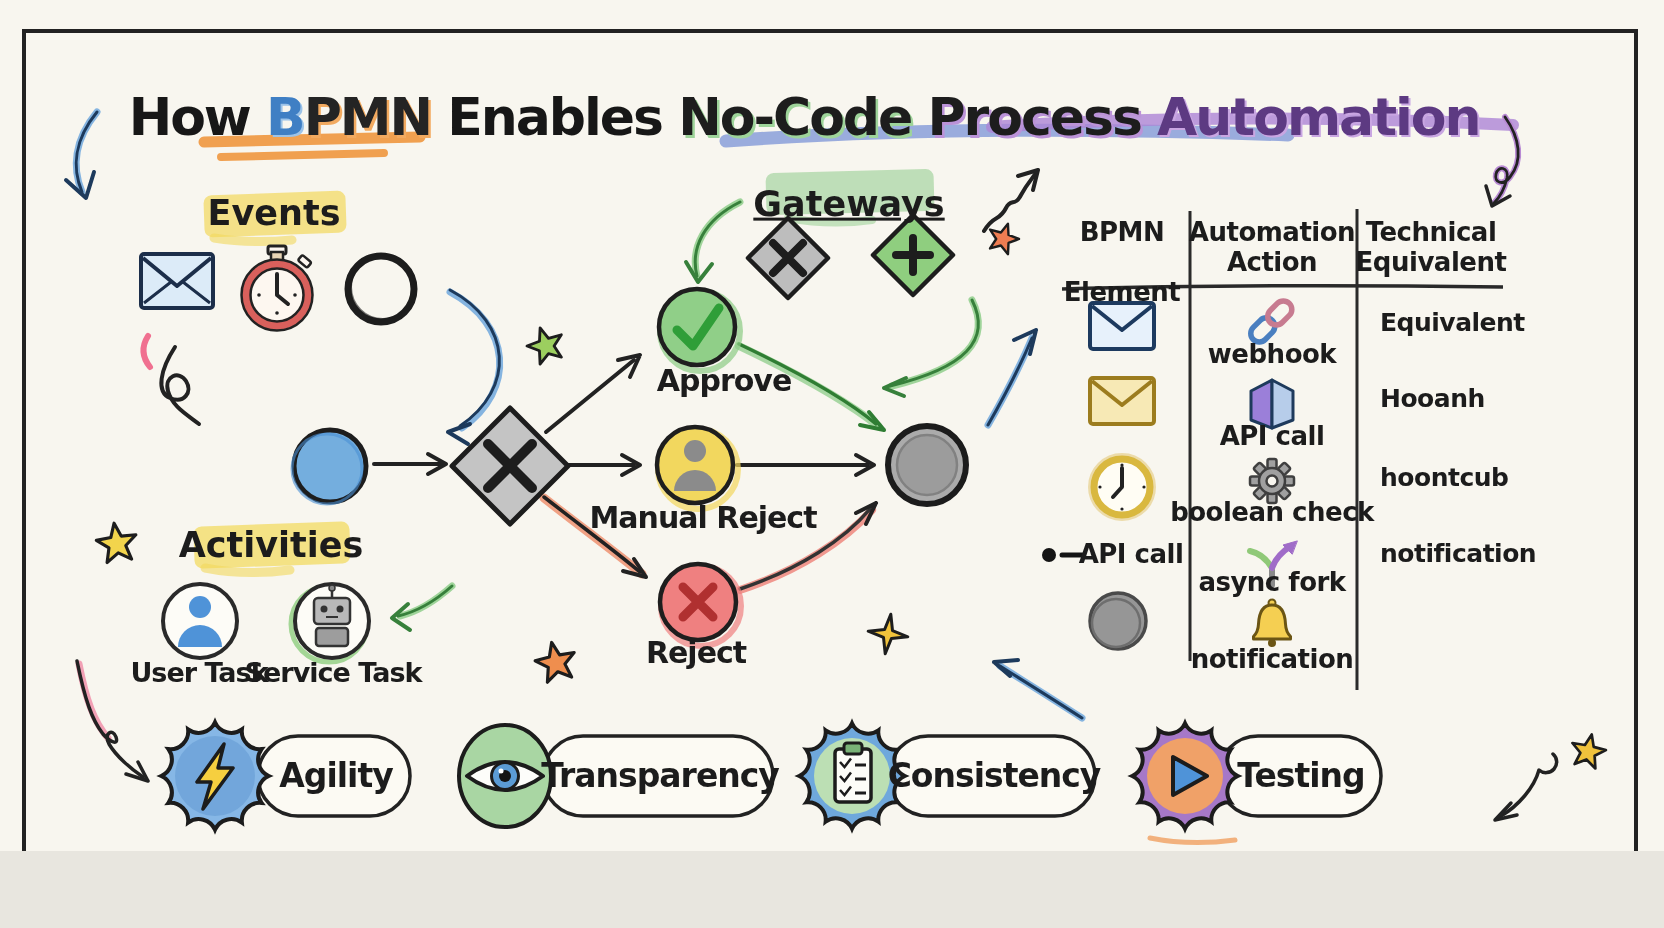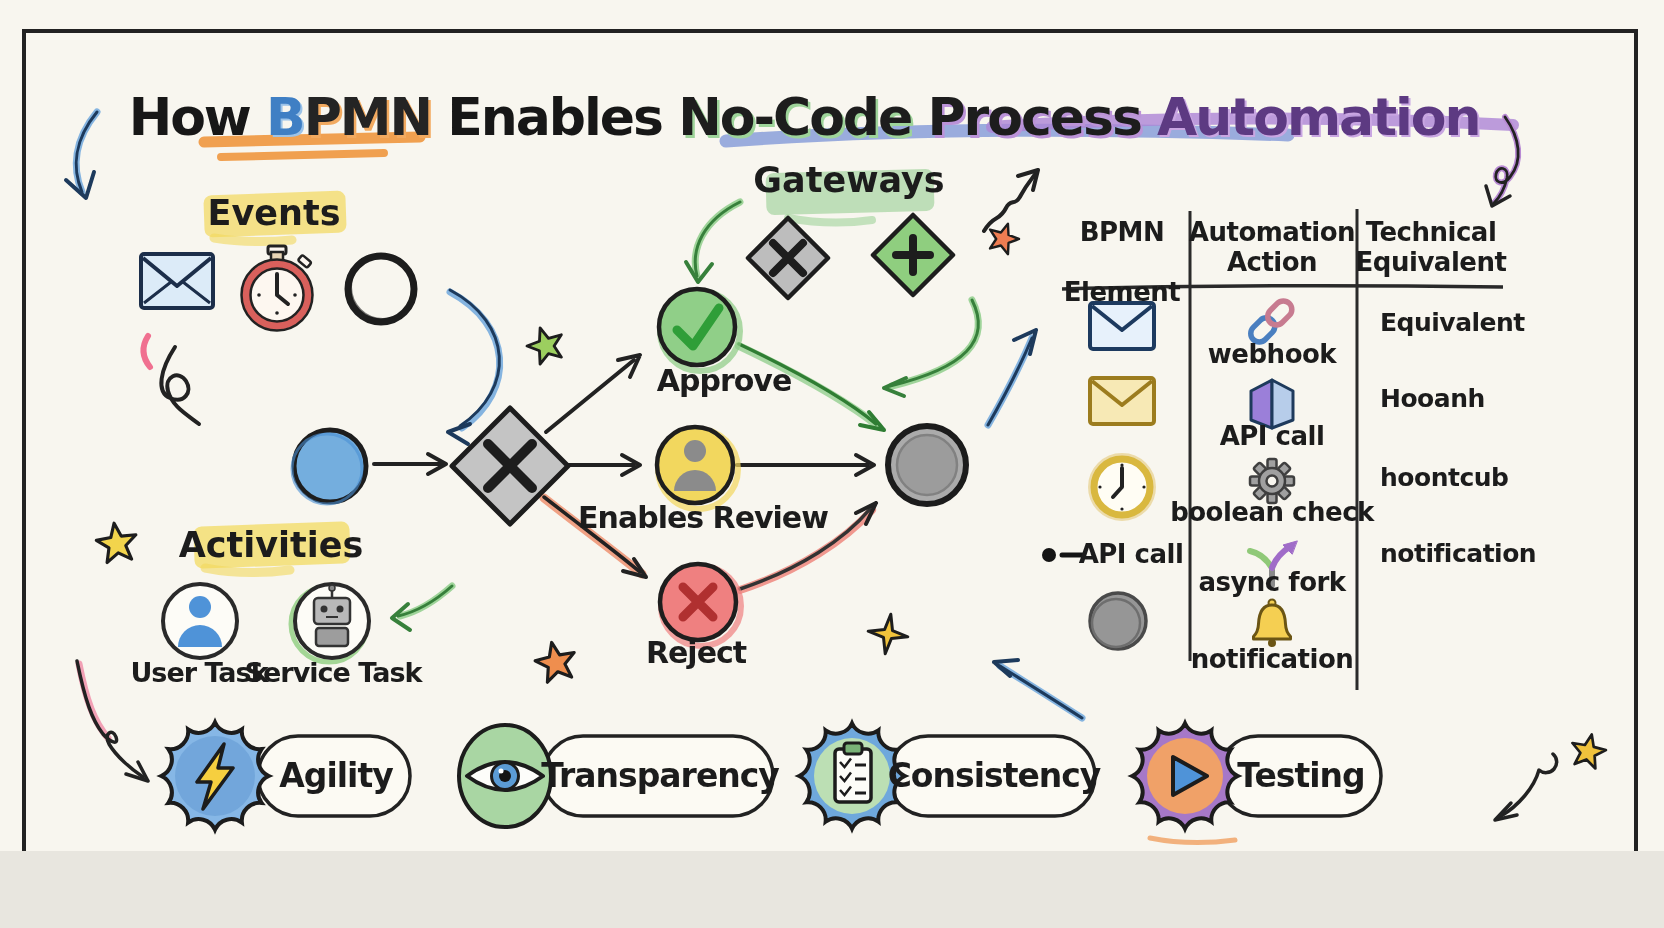--- a/index.html
+++ b/index.html
@@ -320,25 +320,25 @@
     <circle cx="1185" cy="776" r="38" fill="#f0a168"></circle>
     <polygon points="1173,757 1173,795 1207,776" fill="#4f93d8" stroke="#1c1c1c" stroke-width="4" stroke-linejoin="round"></polygon>
   </g>
 </svg>
 
 <div class="lbl title" style="left:788px;top:90px;">
   <span>How </span><span class="t-blue">B</span><span class="t-orange">PMN</span><span> Enables </span><span class="t-green">No-Code</span><span class="t-purple"> Process </span><span class="t-purpleA">Automation</span>
 </div>
 
 <div class="lbl sec" style="left:274px;top:213px;">Events</div>
-<div class="lbl sec" style="left:849px;top:180px;">Gateways</div>
+<div class="lbl sec" style="left:849px;top:204px;text-decoration:underline;">Gateways</div>
 <div class="lbl sec" style="left:271px;top:545px;">Activities</div>
 
 <div class="lbl node-lbl" style="left:724px;top:381px;font-size:30px;">Approve</div>
-<div class="lbl node-lbl" style="left:703px;top:518px;font-size:30px;">Enables Review</div>
+<div class="lbl node-lbl" style="left:703px;top:518px;font-size:30px;">Manual Reject</div>
 <div class="lbl node-lbl" style="left:696px;top:653px;font-size:30px;">Reject</div>
 
 <div class="lbl node-lbl" style="left:199px;top:673px;">User Task</div>
 <div class="lbl node-lbl" style="left:333px;top:673px;">Service Task</div>
 
 <div class="lbl tbl-hdr" style="left:1122px;top:233px;">BPMN</div>
 <div class="lbl tbl-hdr" style="left:1122px;top:263px;margin-top:30px;">Element</div>
 <div class="lbl tbl-hdr" style="left:1272px;top:233px;">Automation</div>
 <div class="lbl tbl-hdr" style="left:1272px;top:263px;">Action</div>
 <div class="lbl tbl-hdr" style="left:1431px;top:233px;">Technical</div>

